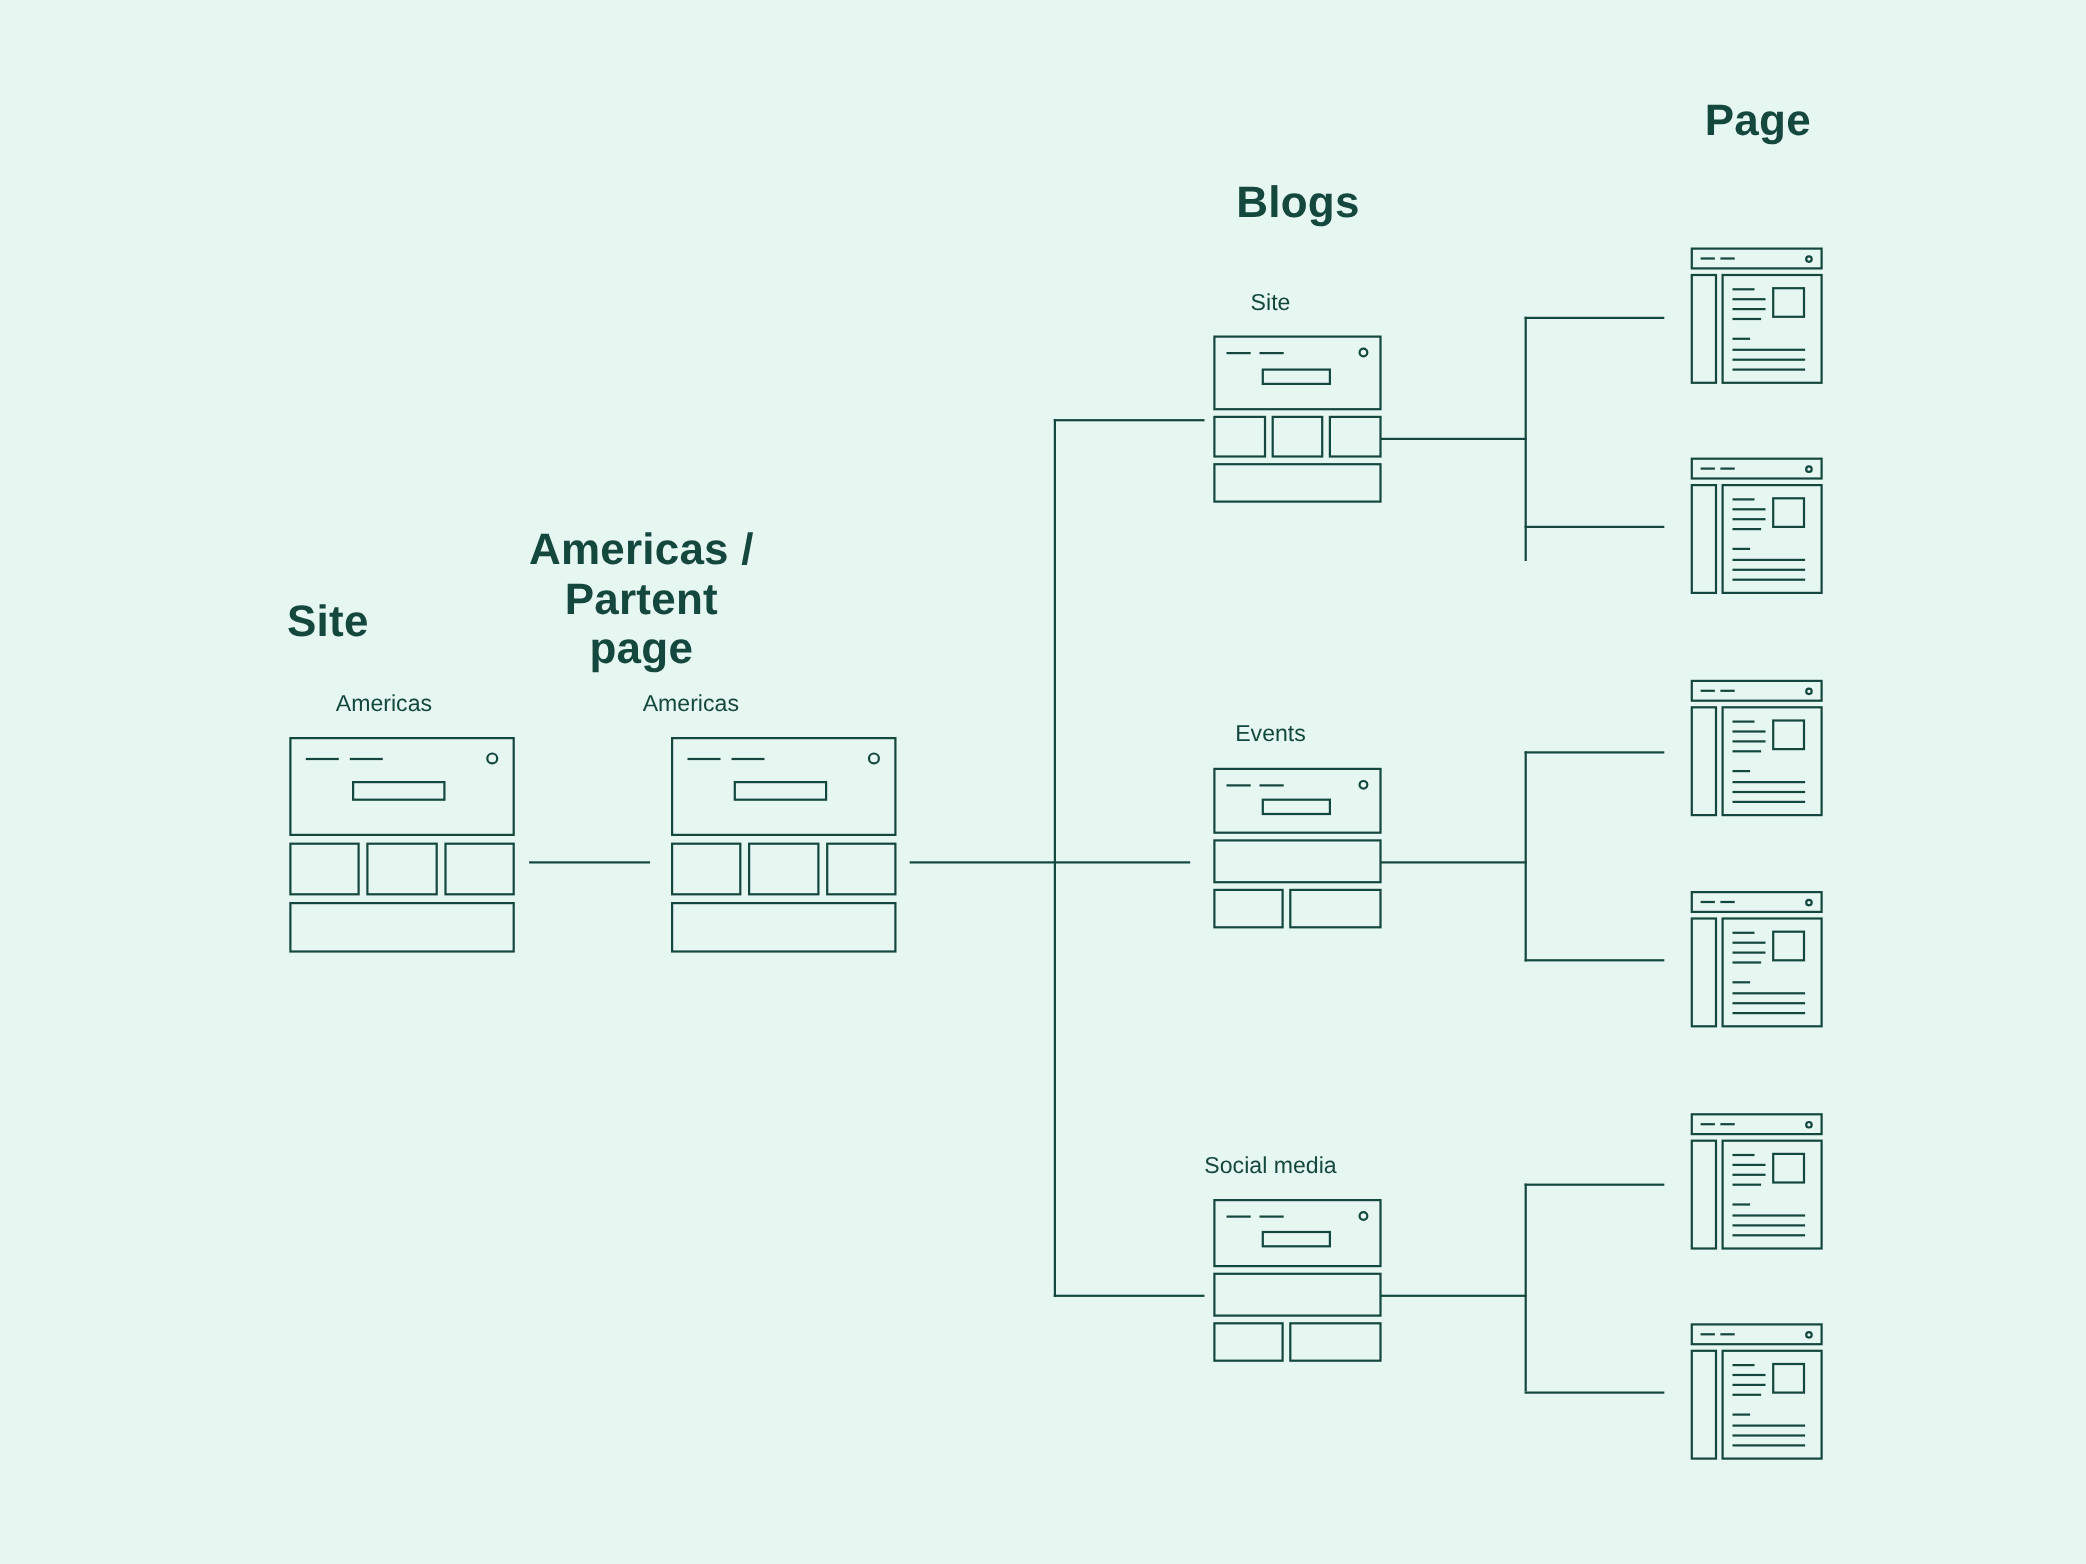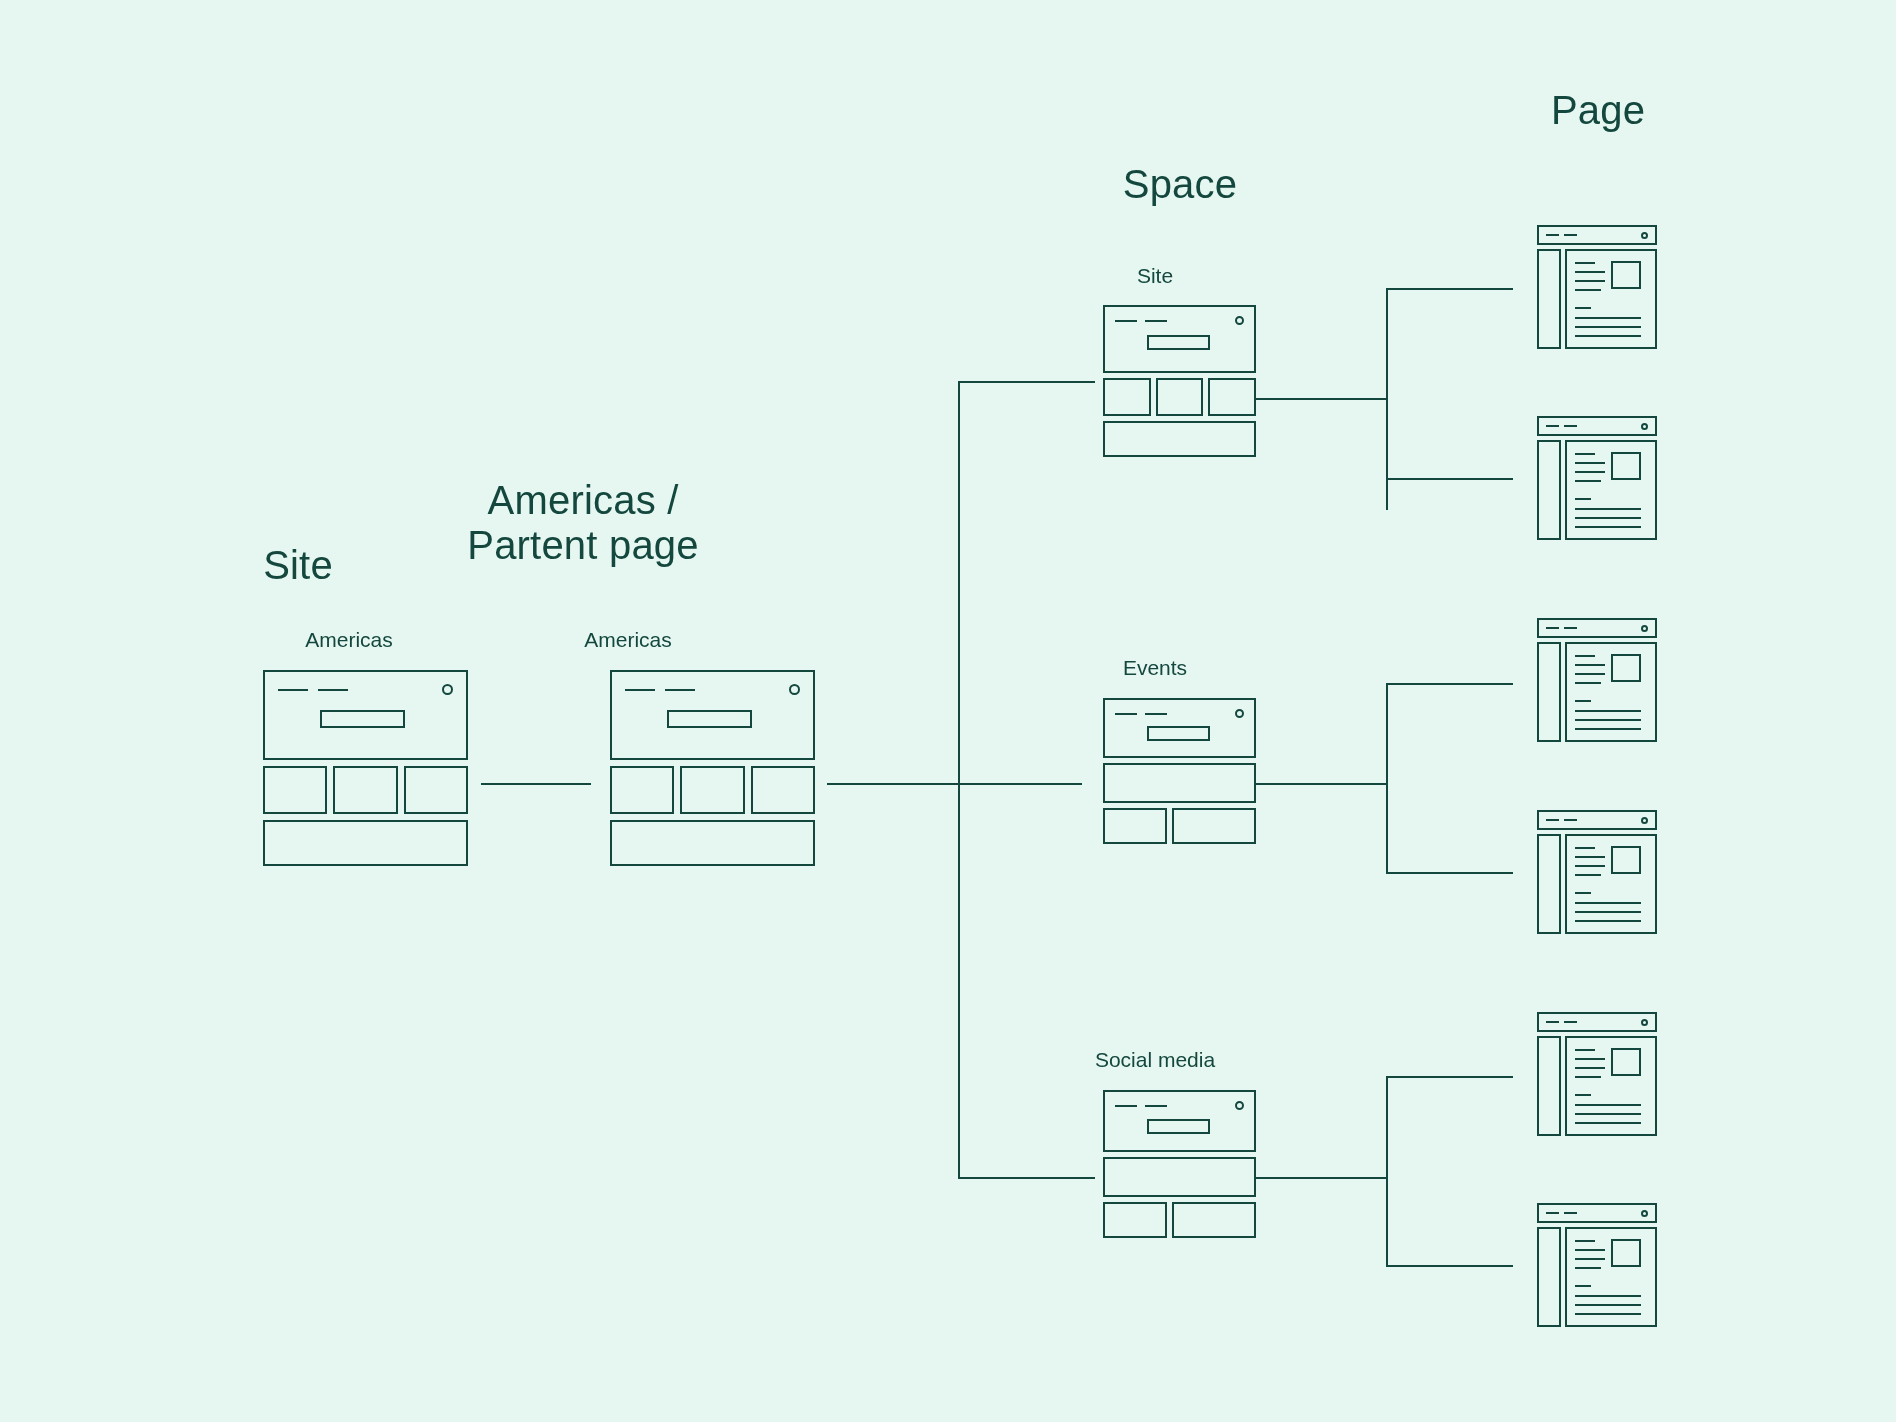--- a/index.html
+++ b/index.html
@@ -16,21 +16,21 @@
   }
   #stage {
     position: relative;
     width: 1896px;
     height: 1422px;
   }
   
   .col-heading {
     position: absolute;
     font-size: 40px;
-    font-weight: 400;
+    font-weight: 700;
     letter-spacing: 0.2px;
     color: #14483e;
     text-align: center;
     line-height: 1.12;
     white-space: pre-line;
   }
   
   .node-caption {
     position: absolute;
     font-size: 21px;
@@ -125,21 +125,21 @@
 </head>
 <body>
 
 <div id="stage">
 
   <div class="col-heading" style="left:178px; top:543px; width:240px;">Site</div>
 
   <div class="col-heading" style="left:463px; top:478px; width:240px;">Americas /
 Partent page</div>
 
-  <div class="col-heading" style="left:1060px; top:162px; width:240px;">Space</div>
+  <div class="col-heading" style="left:1060px; top:162px; width:240px;">Blogs</div>
 
   <div class="col-heading" style="left:1478px; top:88px; width:240px;">Page</div>
 
   <div class="conn conn-h" style="left:481px; top:783px; width:110px;"></div>
 
   <div class="conn conn-h" style="left:827px; top:783px; width:255px;"></div>
 
   <div class="conn conn-v" style="left:958px; top:381px; height:798px;"></div>
 
   <div class="conn conn-h" style="left:958px; top:381px; width:137px;"></div>

